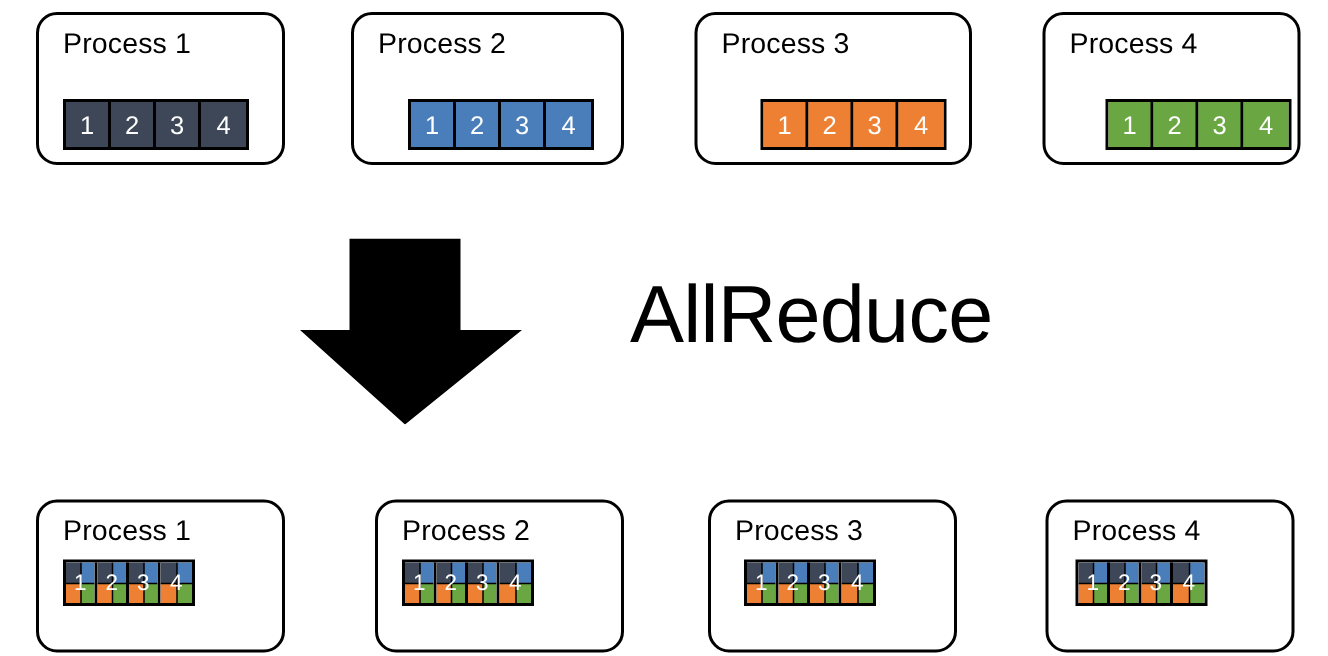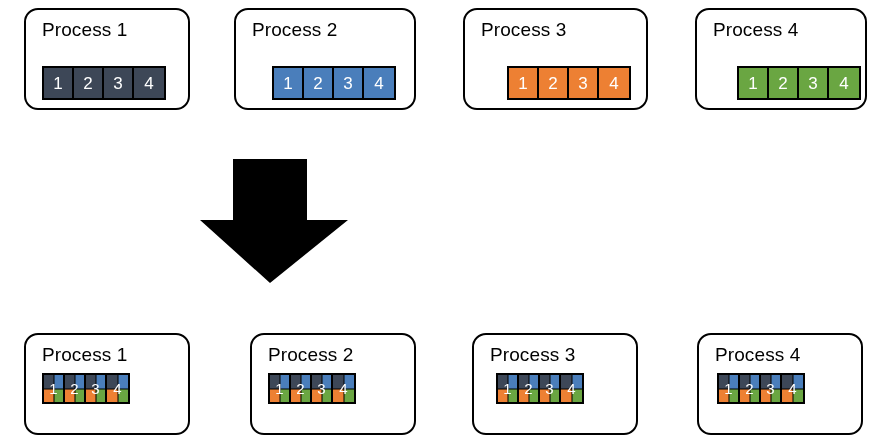--- a/index.html
+++ b/index.html
@@ -216,20 +216,21 @@
         </div>
     </div>
   </div>
 
   <div id="arrow">
     <svg width="148" height="124" viewBox="0 0 148 124" xmlns="http://www.w3.org/2000/svg">
       <polygon points="33,0 107,0 107,61 148,61 70,124 0,61 33,61" fill="#000000"></polygon>
     </svg>
   </div>
 
+  <div id="allreduce-label">AllReduce</div>
 
   <div class="proc-box" style="left:24px; top:333px; width:166px; height:102px;">
     <div class="proc-title">Process 1</div>
     <div class="strip quad" style="left:16px; top:38px;">
       <div class="qcell">
         <span class="q tl" style="background:#3d4757;"></span>
         <span class="q tr" style="background:#4a7ebb;"></span>
         <span class="q bl" style="background:#ed8033;"></span>
         <span class="q br" style="background:#6aa642;"></span>
         <span class="qsep-h"></span>

